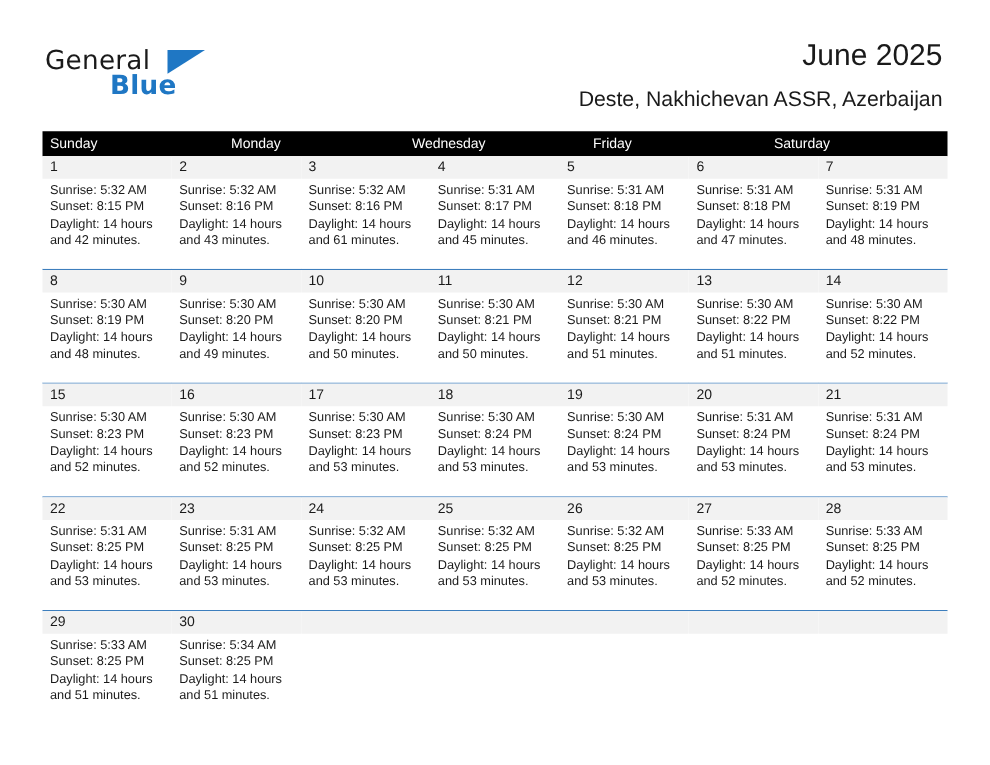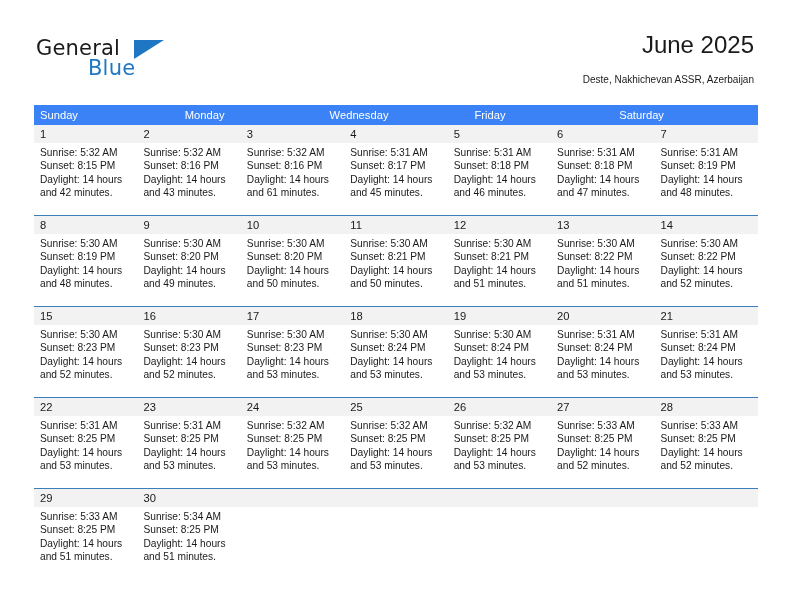--- a/index.html
+++ b/index.html
@@ -47,21 +47,21 @@
     font-weight: 400;
   }
   .brand-blue {
     position: absolute;
     left: 52px;
     top: 20px;
     font-size: 21px;
     letter-spacing: 0.2px;
     color: #1f77c4;
     font-family: "DejaVu Sans", sans-serif;
-    font-weight: 400;
+    font-weight: 700;
   }
   .brand-triangle {
     position: absolute;
     left: 98px;
     top: 4px;
     width: 0;
     height: 0;
     border-left: 30px solid #1f77c4;
     border-bottom: 19px solid transparent;
   }
@@ -74,38 +74,38 @@
   }
   .cal-title {
     font-size: 24px;
     font-weight: 400;
     color: #1a1a1a;
     line-height: 34px;
     font-family: "Liberation Sans", sans-serif;
   }
   .cal-subtitle {
     margin-top: 9px;
-    font-size: 10px;
+    font-size: 17px;
     font-weight: 400;
     color: #1a1a1a;
     line-height: 18px;
     font-family: "Liberation Sans", sans-serif;
   }
 
   
   .calendar {
     position: absolute;
     left: 34px;
     top: 105px;
     width: 724px;
   }
   .dow-row {
     display: flex;
     width: 100%;
-    background: #3b82f6;
+    background: #000000;
     height: 20px;
   }
   .dow {
     flex: 1 1 0;
     color: #ffffff;
     font-size: 11.2px;
     line-height: 20px;
     padding-left: 6px;
     box-sizing: border-box;
     white-space: nowrap;

